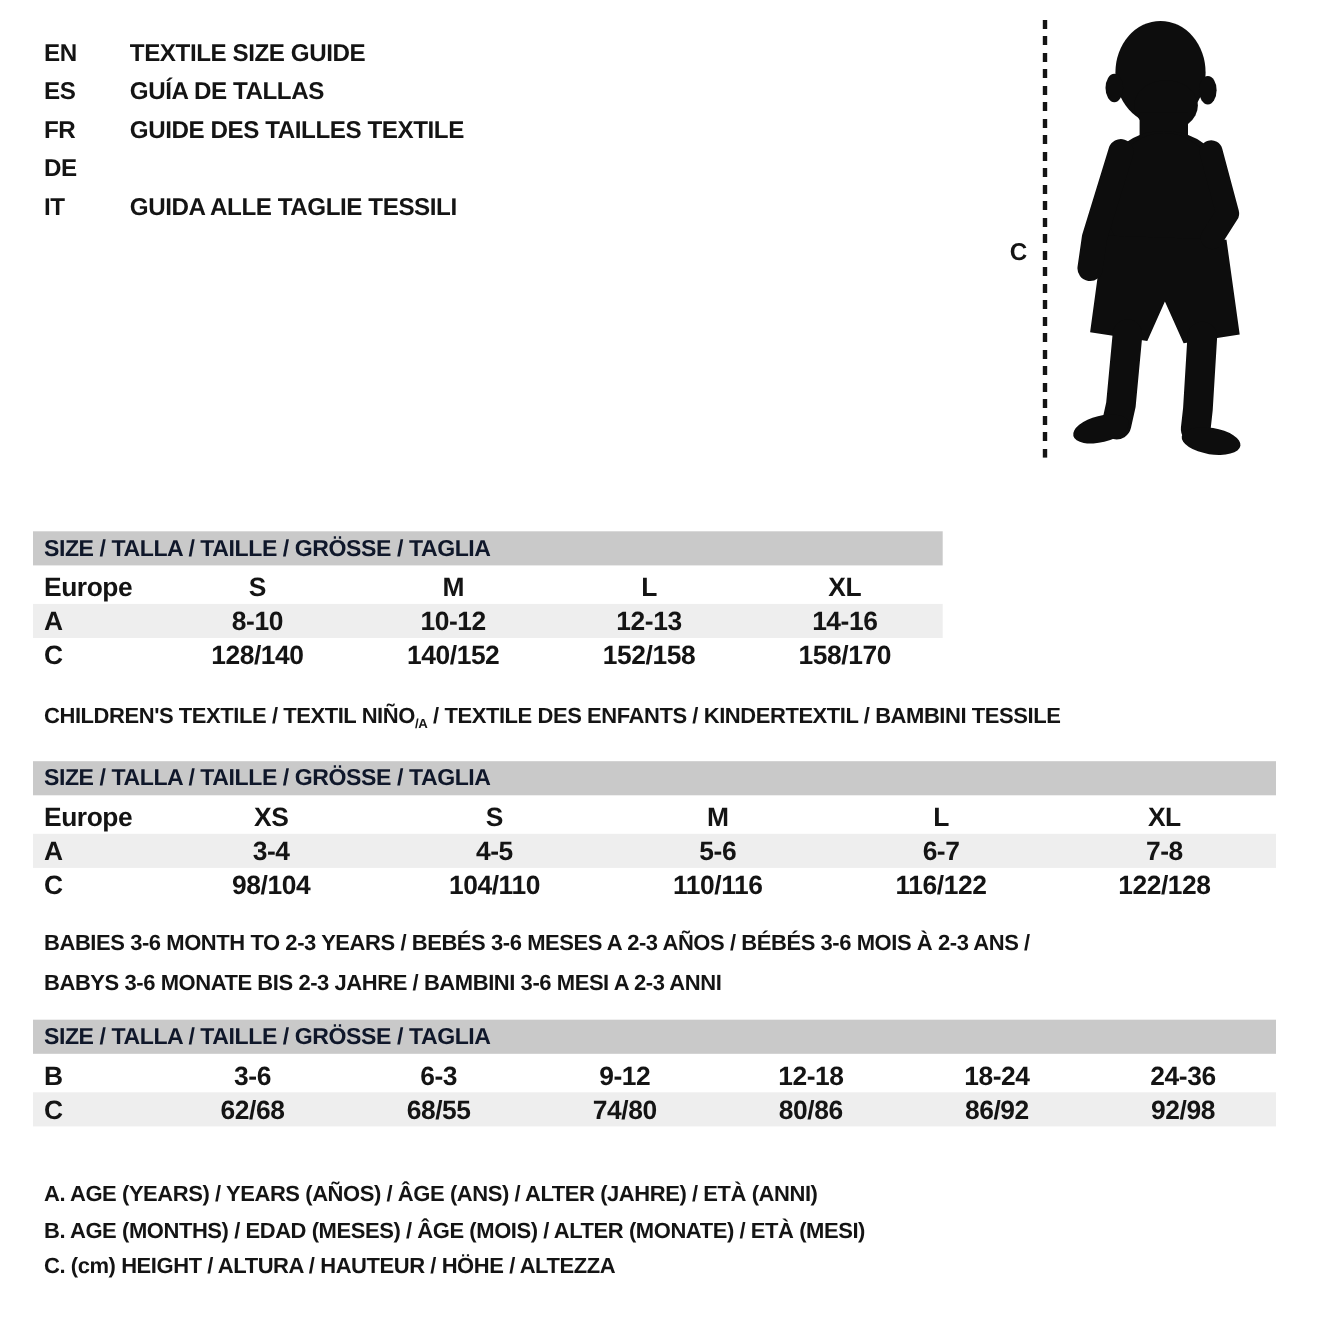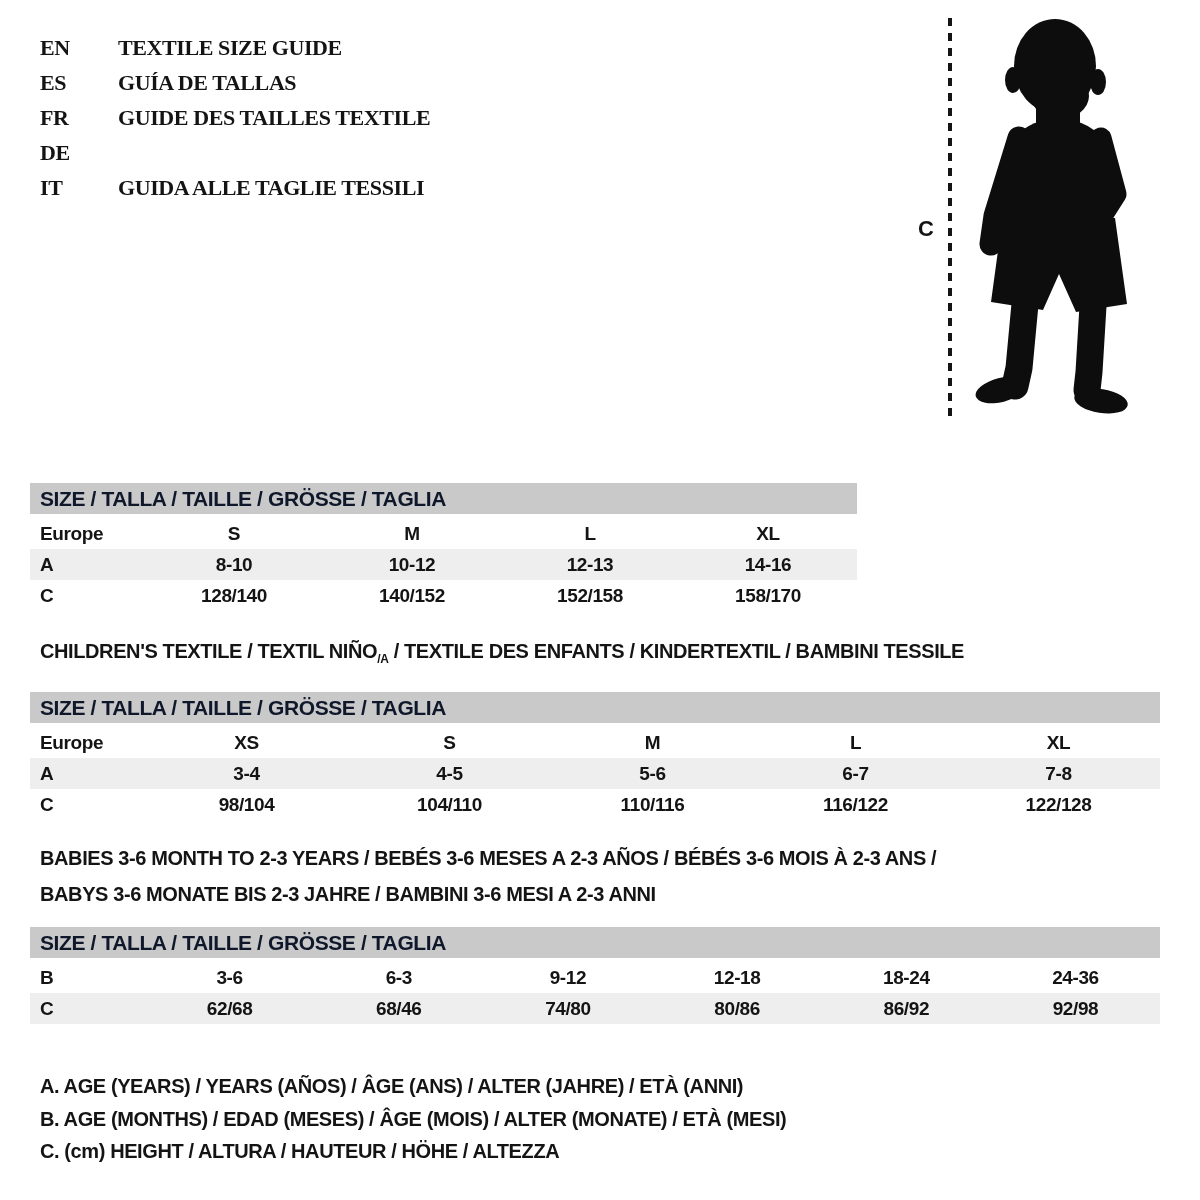--- a/index.html
+++ b/index.html
@@ -1,35 +1,35 @@
 <!DOCTYPE html>
 <html><head>
 <meta charset="utf-8">
 <style>
   html,body{margin:0;padding:0;background:#fff;}
   .page{position:relative;width:1200px;height:1200px;background:#fff;overflow:hidden;
         font-family:"Liberation Sans", sans-serif;font-weight:bold;color:#141414;
         letter-spacing:-0.4px;}
   
   .languages{position:absolute;left:40px;top:30px;}
-  .lang-row{display:flex;height:35px;align-items:center;font-size:22px;font-family:Liberation Serif, serif;}
+  .lang-row{display:flex;height:35px;align-items:center;font-size:22px;}
   .lang-code{width:78px;}
   
   .height-line{position:absolute;left:948px;top:18px;width:4px;height:398px;
                background:repeating-linear-gradient(to bottom,#141414 0 8px,transparent 8px 15px);}
   .figure-label{position:absolute;left:918px;top:216px;font-size:22px;}
   .silhouette{position:absolute;left:963px;top:16px;width:175px;height:404px;}
   
   .sec-title{position:absolute;left:40px;font-size:20px;line-height:26px;white-space:nowrap;}
   .sec-title sub{font-size:12px;letter-spacing:-0.3px;}
   
   .size-table{position:absolute;left:30px;}
   .size-bar{height:31px;background:#c9c9c9;display:flex;align-items:center;
             padding-left:10px;font-size:21px;color:#0f172a;margin-bottom:4px;box-sizing:border-box;}
-  .trow{display:flex;height:31px;align-items:center;font-size:19px;}
+  .trow{display:flex;height:31px;align-items:flex-end;font-size:24px;}
   .trow.shaded{background:#eeeeee;}
   .tlabel{width:115px;padding-left:10px;box-sizing:border-box;flex-shrink:0;}
   .tcell{flex:1;text-align:center;}
   
   .legend-line{position:absolute;left:40px;font-size:20px;line-height:24px;white-space:nowrap;}
 </style>
 </head>
 <body>
 
 <div class="page">
@@ -144,21 +144,21 @@
       <span class="tcell">3-6</span>
       <span class="tcell">6-3</span>
       <span class="tcell">9-12</span>
       <span class="tcell">12-18</span>
       <span class="tcell">18-24</span>
       <span class="tcell">24-36</span>
     </div>
     <div class="trow shaded">
       <span class="tlabel">C</span>
       <span class="tcell">62/68</span>
-      <span class="tcell">68/46</span>
+      <span class="tcell">68/55</span>
       <span class="tcell">74/80</span>
       <span class="tcell">80/86</span>
       <span class="tcell">86/92</span>
       <span class="tcell">92/98</span>
     </div>
   </div>
 
   <div class="legend-line" style="top:1074px;">A. AGE (YEARS) / YEARS (AÑOS) / ÂGE (ANS) / ALTER (JAHRE) / ETÀ (ANNI)</div>
   <div class="legend-line" style="top:1107px;">B. AGE (MONTHS) / EDAD (MESES) / ÂGE (MOIS) / ALTER (MONATE) / ETÀ (MESI)</div>
   <div class="legend-line" style="top:1139px;">C. (cm) HEIGHT / ALTURA / HAUTEUR / HÖHE / ALTEZZA</div>

